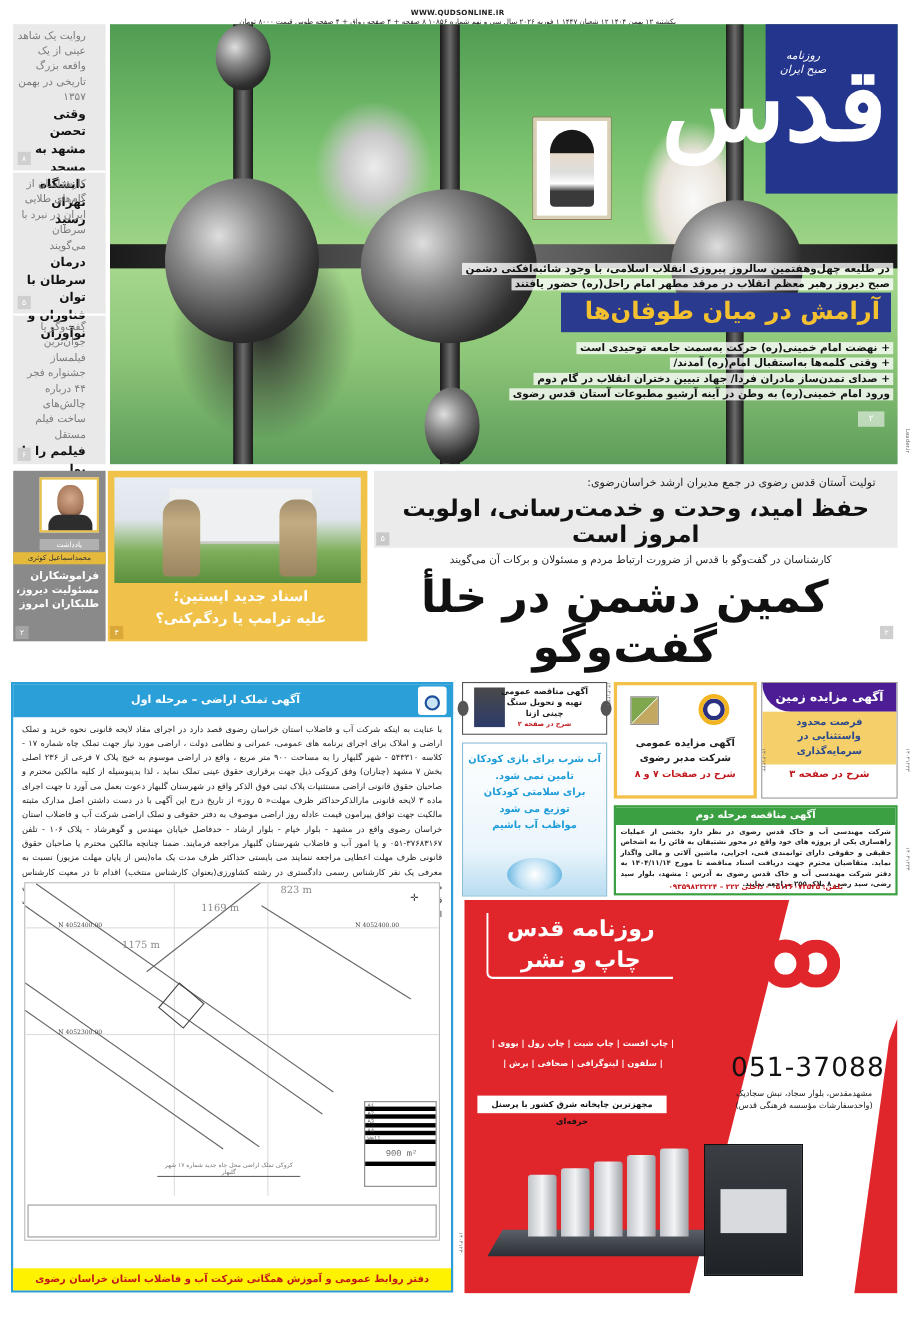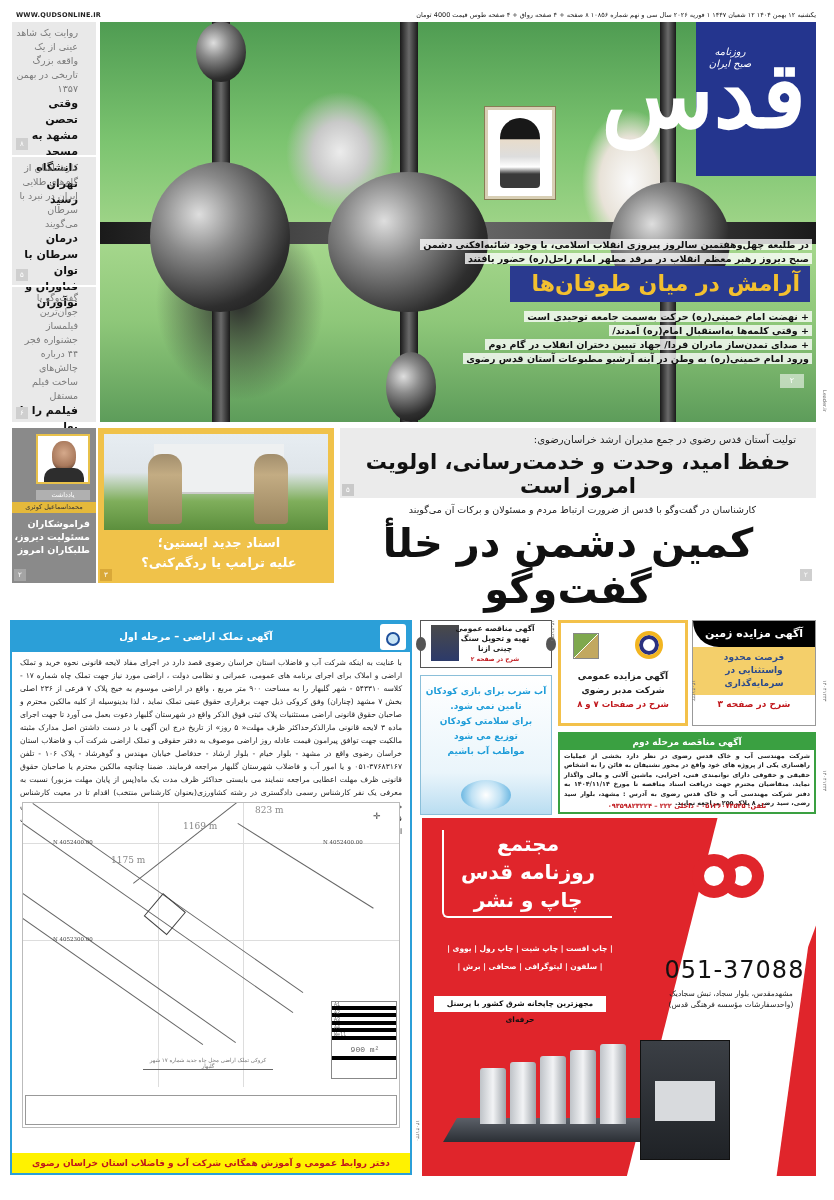--- a/index.html
+++ b/index.html
@@ -2,21 +2,21 @@
 <html><head>
 <meta charset="utf-8">
 <style>
   * { box-sizing: border-box; margin: 0; padding: 0; }
   html, body { width: 834px; height: 1200px; background: #ffffff; overflow: hidden; }
   body { font-family: "DejaVu Sans", "Liberation Sans", sans-serif; color: #1a1a1a; position: relative; }
   .abs { position: absolute; }
   .rtl { direction: rtl; }
 
   
-  .topbar { left: 16px; top: 8px; width: 800px; height: 13px; display: flex; justify-content: space-between; align-items: center; font-size: 6.5px; color: #222; }
+  .topbar { left: 16px; top: 8px; width: 800px; height: 13px; display: flex; justify-content: space-between; align-items: center; font-size: 6.5px; color: #222; flex-direction: column; }
   .topbar .site { font-weight: bold; letter-spacing: 0.2px; direction: ltr; }
 
   
   .sidebar { left: 12px; top: 22px; width: 84px; height: 400px; background: #e9e9e9; }
   .teaser { position: absolute; left: 0; width: 72px; padding: 4px 6px 0 4px; text-align: right; direction: rtl; }
   .teaser .kicker { font-size: 9.5px; color: #7a7a7a; line-height: 14px; }
   .teaser .title { font-size: 11px; font-weight: bold; color: #111; line-height: 16px; }
   .teaser .pg { position: absolute; left: 4px; width: 12px; height: 12px; background: #cfcfcf; color: #fff; font-size: 7px; text-align: center; line-height: 12px; }
   .teaser-sep { position: absolute; left: 0; width: 84px; height: 2px; background: #fff; }
 
@@ -102,21 +102,21 @@
   .ad-water .tx { position: absolute; left: 4px; right: 4px; top: 8px; font-size: 9px; font-weight: bold; color: #1f9dd9; text-align: center; direction: rtl; line-height: 15px; }
   .ad-water .sp { position: absolute; left: 40px; bottom: 4px; width: 50px; height: 30px; border-radius: 50%; background: radial-gradient(circle, #fff 0%, #bfe1f4 50%, #4ea9dc 100%); }
 
   .ad-auction-razavi { left: 558px; top: 620px; width: 130px; height: 106px; border: 3px solid #f3c14a; background: #fff; }
   .ad-auction-razavi .lg1 { position: absolute; left: 12px; top: 10px; width: 26px; height: 26px; background: linear-gradient(135deg, #7fa84e 0%, #7fa84e 48%, #fff 50%, #c2a860 52%); border: 1px solid #888; }
   .ad-auction-razavi .lg2 { position: absolute; left: 74px; top: 8px; width: 28px; height: 28px; border-radius: 50%; border: 4px solid #f2b521; box-shadow: inset 0 0 0 4px #2b3180; }
   .ad-auction-razavi .tx { position: absolute; left: 2px; right: 2px; top: 46px; font-size: 9px; font-weight: bold; color: #222; text-align: center; direction: rtl; line-height: 14px; }
   .ad-auction-razavi .tx .r { color: #c0171c; font-size: 8.5px; }
 
   .ad-auction-land { left: 692px; top: 620px; width: 124px; height: 106px; border: 1px solid #999; background: #fff; overflow: hidden; }
-  .ad-auction-land .top { position: absolute; left: 0; right: 0; top: 0; height: 26px; background: #000000; border-radius: 0 0 0 40px; color: #fff; font-weight: bold; font-size: 11px; text-align: center; line-height: 26px; direction: rtl; }
+  .ad-auction-land .top { position: absolute; left: 0; right: 0; top: 0; height: 26px; background: #4c1d95; border-radius: 0 0 0 40px; color: #fff; font-weight: bold; font-size: 11px; text-align: center; line-height: 26px; direction: rtl; }
   .ad-auction-land .mid { position: absolute; left: 0; right: 0; top: 26px; height: 48px; background: #f4cf6a; color: #2b4a8c; font-weight: bold; font-size: 9px; text-align: center; line-height: 13px; direction: rtl; padding-top: 4px; }
   .ad-auction-land .bot { position: absolute; left: 0; right: 0; top: 78px; color: #c0171c; font-weight: bold; font-size: 9px; text-align: center; direction: rtl; }
 
   .ad-tender2 { left: 558px; top: 732px; width: 258px; height: 82px; border: 2px solid #3aa041; background: #fff; }
   .ad-tender2 .hd { position: absolute; left: 0; right: 0; top: 0; height: 16px; background: #3aa041; color: #fff; font-weight: bold; font-size: 9px; text-align: center; line-height: 16px; direction: rtl; }
   .ad-tender2 .bd { position: absolute; left: 4px; right: 4px; top: 18px; font-size: 6.4px; font-weight: bold; line-height: 9.4px; text-align: justify; direction: rtl; color: #222; }
   .ad-tender2 .ph { position: absolute; left: 4px; right: 4px; bottom: 2px; font-size: 6.6px; font-weight: bold; color: #c0171c; text-align: center; direction: rtl; }
 
   .ad-print { left: 422px; top: 818px; width: 394px; height: 358px; background: #fff; overflow: hidden; }
   .ad-print .red { position: absolute; left: 0; top: 0; width: 100%; height: 100%; background: #e0252b; clip-path: polygon(0 0, 75% 0, 52% 100%, 0 100%); }
@@ -135,21 +135,21 @@
   .ad-print .press .feeder { position: absolute; left: 200px; top: 12px; width: 90px; height: 120px; background: linear-gradient(180deg, #3b3f45, #1f2226); border: 1px solid #111; }
   .ad-print .press .feeder i { position: absolute; left: 14px; top: 40px; width: 60px; height: 40px; background: #d8dadd; }
 
   .vert-code { position: absolute; width: 8px; font-size: 5px; color: #777; writing-mode: vertical-rl; }
 </style>
 </head>
 <body>
 
 <div class="abs topbar">
   <span class="site">WWW.QUDSONLINE.IR</span>
-  <span class="rtl">یکشنبه ۱۲ بهمن ۱۴۰۴   ۱۲ شعبان ۱۴۴۷   ۱ فوریه ۲۰۲۶   سال سی و نهم   شماره ۱۰۸۵۶   ۸ صفحه + ۴ صفحه رواق + ۴ صفحه طوس   قیمت 4000 تومان</span>
+  <span class="rtl">یکشنبه ۱۲ بهمن ۱۴۰۴   ۱۲ شعبان ۱۴۴۷   ۱ فوریه ۲۰۲۶   سال سی و نهم   شماره ۱۰۸۵۶   ۸ صفحه + ۴ صفحه رواق + ۴ صفحه طوس   قیمت ۸۰۰۰ تومان</span>
 </div>
 
 <div class="abs sidebar">
   <div class="teaser" style="top:0;height:133px;">
     <div class="kicker">روایت یک شاهد عینی از یک واقعه بزرگ تاریخی در بهمن ۱۳۵۷</div>
     <div class="title">وقتی تحصن مشهد به مسجد دانشگاه تهران رسید</div>
     <div class="pg" style="top:116px;">۸</div>
   </div>
   <div class="teaser-sep" style="top:133px;"></div>
   <div class="teaser" style="top:135px;height:128px;">
@@ -320,21 +320,20 @@
 <div class="abs ad-tender2">
   <div class="hd">آگهی مناقصه مرحله دوم</div>
   <div class="bd">شرکت مهندسی آب و خاک قدس رضوی در نظر دارد بخشی از عملیات راهسازی یکی از پروژه های خود واقع در محور نشتیفان به قائن را به اشخاص حقیقی و حقوقی دارای توانمندی فنی، اجرایی، ماشین آلاتی و مالی واگذار نماید. متقاضیان محترم جهت دریافت اسناد مناقصه تا مورخ ۱۴۰۴/۱۱/۱۴ به دفتر شرکت مهندسی آب و خاک قدس رضوی به آدرس : مشهد، بلوار سید رضی، سید رضی ۸ پلاک ۲۵۵ مراجعه نمایند.</div>
   <div class="ph">تلفن: ۰۵۱۳۶۰۷۳۵۳۵ - داخلی ۲۲۲ – ۰۹۳۵۹۸۲۳۲۲۴</div>
 </div>
 
 <div class="abs ad-print">
   <div class="red"></div>
   <div class="red2"></div>
   <div class="t1">
-    <div>مجتمع</div>
     <div>روزنامه قدس</div>
     <div>چاپ و نشر</div>
   </div>
   <div class="svc">
     <div>| چاپ افست | چاپ شیت | چاپ رول | یووی |</div>
     <div>| سلفون | لیتوگرافی | صحافی | برش |</div>
   </div>
   <div class="tag">مجهزترین چاپخانه شرق کشور با پرسنل حرفه‌ای</div>
   <div class="qp">
       <div class="c1"></div>

